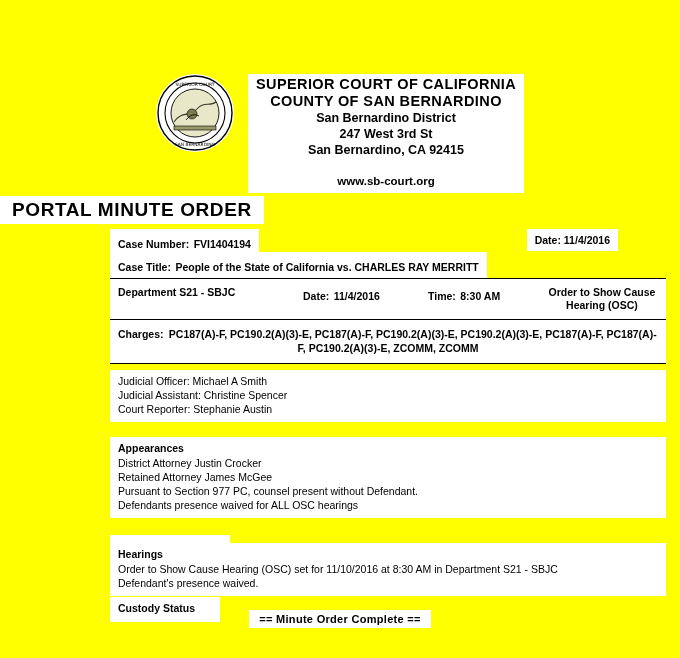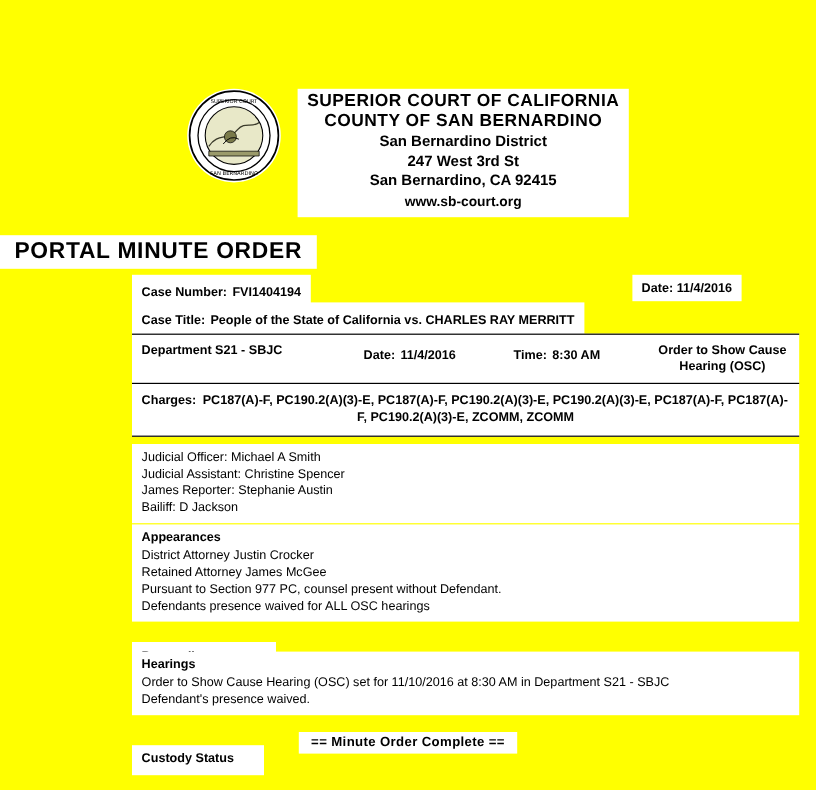--- a/index.html
+++ b/index.html
@@ -53,21 +53,21 @@
   }
   .court-sub {
     font-size: 12.5px;
     font-weight: bold;
     line-height: 16px;
   }
   .court-url {
     font-size: 11.5px;
     font-weight: bold;
     line-height: 16px;
-    margin-top: 3px;
+    margin-top: 15px;
   }
 
   
   .title-wrap {
     position: absolute;
     top: 196px;
     left: 0;
     width: 680px;
   }
   .title {
@@ -154,21 +154,21 @@
 
   .appearances-row { top: 437px; }
   .appearances-row .band { padding: 4px 16px 6px 8px; }
 
   .proceedings-row { top: 535px; }
   .proceedings-row .band { padding: 5px 8px 6px 8px; }
 
   .hearings-row { top: 543px; }
   .hearings-row .band { padding: 4px 8px 6px 8px; }
 
-  .custody-row { top: 621px; width: 110px; }
+  .custody-row { top: 597px; width: 110px; }
   .custody-row .band { padding: 4px 8px 6px 8px; }
 
   .complete-wrap {
     position: absolute;
     top: 609px;
     left: 0;
     width: 680px;
     text-align: center;
   }
   .complete {
@@ -267,22 +267,21 @@
         <span class="lbl charges-lead">Charges:</span>
         <span>PC187(A)-F, PC190.2(A)(3)-E, PC187(A)-F, PC190.2(A)(3)-E, PC190.2(A)(3)-E, PC187(A)-F, PC187(A)-F, PC190.2(A)(3)-E, ZCOMM, ZCOMM</span>
       </div>
     </div>
   </div>
 
   <div class="row officers-row">
     <div class="band">
       <div class="line">Judicial Officer: Michael A Smith</div>
       <div class="line">Judicial Assistant: Christine Spencer</div>
-      <div class="line">James Reporter: Stephanie Austin</div>
-      <div class="line">Bailiff: D Jackson</div>
+      <div class="line">Court Reporter: Stephanie Austin</div>
     </div>
   </div>
 
   <div class="row appearances-row">
     <div class="band">
       <div class="sec-head">Appearances</div>
       <div class="line">District Attorney Justin Crocker</div>
       <div class="line">Retained Attorney James McGee</div>
       <div class="line">Pursuant to Section 977 PC, counsel present without Defendant.</div>
       <div class="line">Defendants presence waived for ALL OSC hearings</div>

